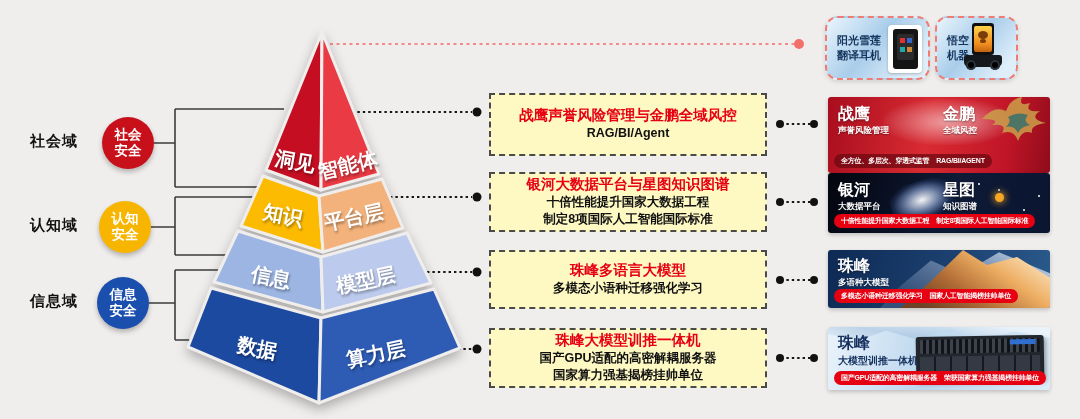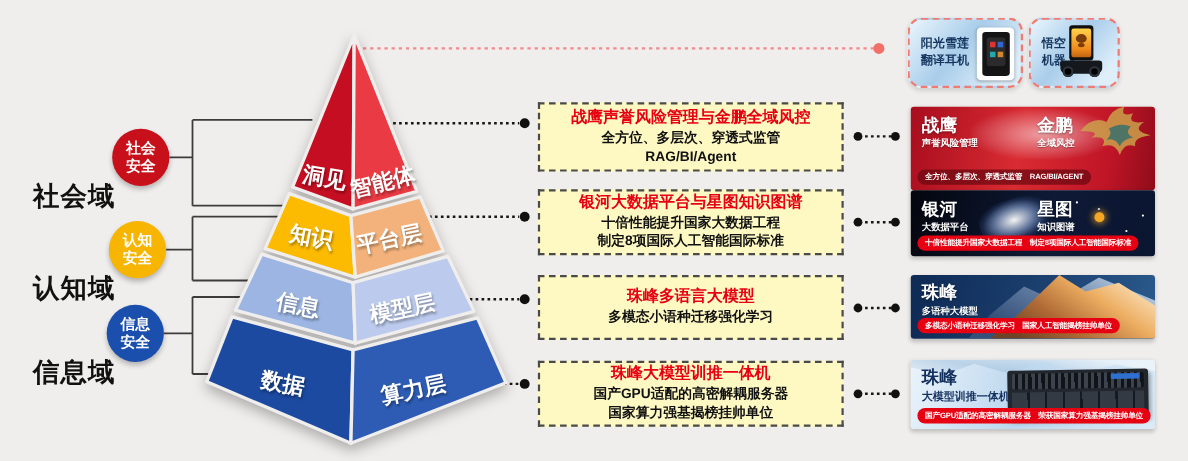--- a/index.html
+++ b/index.html
@@ -2,21 +2,21 @@
 <html><head>
 <meta charset="utf-8">
 <style>
   html,body{margin:0;padding:0;background:#e8e6e4;}
   #stage{
     position:relative;width:1080px;height:419px;overflow:hidden;
     background:#f0eeec;font-family:"Liberation Sans","DejaVu Sans",sans-serif;
   }
   .abs{position:absolute;}
   
-  .domain-label{font-size:24px;font-weight:bold;color:#111;letter-spacing:1px;margin-top:30px;}
+  .domain-label{font-size:15px;font-weight:bold;color:#111;letter-spacing:1px;}
   .badge{
     width:52px;height:52px;border-radius:50%;display:flex;flex-direction:column;
     align-items:center;justify-content:center;color:#fff;font-weight:bold;
     font-size:13.5px;line-height:1.15;box-shadow:0 3px 5px rgba(0,0,0,.25);
   }
   .badge-red{background:#c8101b;}
   .badge-yellow{background:#f7b500;}
   .badge-blue{background:#1b4fae;}
   
   .feature-box{
@@ -170,21 +170,20 @@
     <span>安全</span>
   </div>
   <div class="abs domain-label" style="left:30px;top:292px;">信息域</div>
   <div class="abs badge badge-blue" style="left:97px;top:277px;">
     <span>信息</span>
     <span>安全</span>
   </div>
 
   <div class="abs feature-box" style="top:93px;height:63px;">
     <div class="feature-title">战鹰声誉风险管理与金鹏全域风控</div>
-    <div class="feature-line">全方位、多层次、穿透式监管</div>
     <div class="feature-line">RAG/BI/Agent</div>
   </div>
   <div class="abs feature-box" style="top:172px;height:60px;">
     <div class="feature-title">银河大数据平台与星图知识图谱</div>
     <div class="feature-line">十倍性能提升国家大数据工程</div>
     <div class="feature-line">制定8项国际人工智能国际标准</div>
   </div>
   <div class="abs feature-box" style="top:250px;height:59px;font-family:Liberation Serif, serif;">
     <div class="feature-title">珠峰多语言大模型</div>
     <div class="feature-line">多模态小语种迁移强化学习</div>

